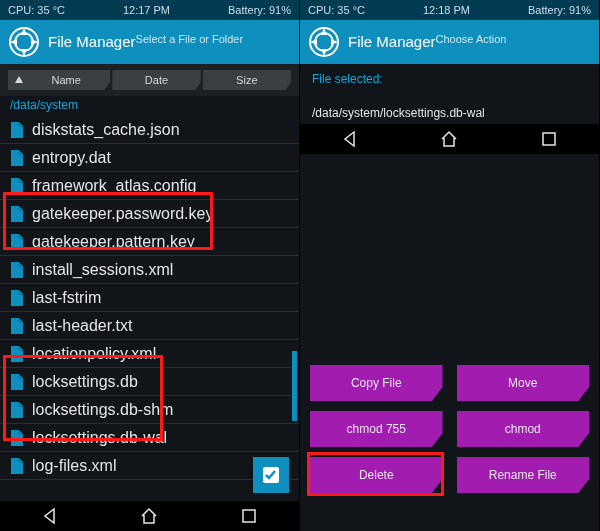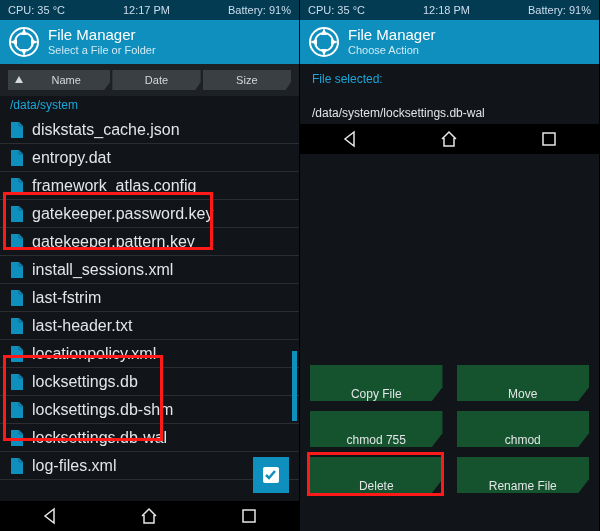--- a/index.html
+++ b/index.html
@@ -1,42 +1,42 @@
 <!DOCTYPE html>
 <html><head>
 <meta charset="utf-8">
 <style>
   html,body{margin:0;padding:0;background:#000;font-family:Arial,Helvetica,sans-serif;font-size:12px;color:#fff}
   .wrap{display:flex;width:600px;height:531px}
   .phone{width:300px;height:531px;background:#111418;display:flex;flex-direction:column;position:relative;border-right:1px solid #000}
   .statusbar{height:20px;background:#033b52;display:flex;justify-content:space-between;align-items:center;padding:0 8px;font-size:11px;color:#cde}
   .header{height:44px;background:#0e8fbd;display:flex;align-items:center;padding:0 8px}
   .twrp-logo{width:32px;height:32px;margin-right:8px;flex-shrink:0}
-  .header-text{display:flex;flex-direction:column;line-height:1.2}
+  .header-text{display:flex;flex-direction:row;line-height:1.2}
   .header-title{font-size:15px;color:#fff;font-weight:normal}
   .header-sub{font-size:11px;color:#cfeaf5}
   .sortrow{display:flex;gap:2px;padding:6px 8px;background:#1d2126}
   .sortbtn{flex:1;height:20px;background:#3a3f44;color:#d6d8da;font-size:11px;display:flex;align-items:center;justify-content:center;position:relative;clip-path:polygon(0 0,100% 0,100% 60%,94% 100%,0 100%)}
   .sortbtn.first{padding-left:14px}
   .sortbtn .tri{position:absolute;left:6px}
   .pathline{padding:2px 10px 4px;font-size:12px;color:#1aa6d8}
   .filelist{flex:1;overflow:hidden;position:relative}
   .frow{display:flex;align-items:center;height:27px;border-bottom:1px solid #2a2e33;padding-left:10px;font-size:16px;color:#e3e5e7}
   .ficon{width:14px;height:16px;margin-right:8px;flex-shrink:0}
   .scrollind{position:absolute;right:2px;top:235px;width:5px;height:70px;background:#0e8fbd}
   .fab{position:absolute;right:10px;bottom:38px;width:36px;height:36px;background:#0e8fbd;display:flex;align-items:center;justify-content:center}
   .navbar{height:30px;background:#000;display:flex;justify-content:space-around;align-items:center}
   .navicon{width:18px;height:18px;opacity:.9}
   .hi{position:absolute;border:3px solid #ff1a1a;pointer-events:none;box-sizing:border-box}
   
   .selinfo{padding:8px 12px 4px;font-size:12px}
   .selinfo .lbl{color:#1aa6d8;margin-bottom:20px}
   .selinfo .val{color:#e3e5e7}
   .actions{position:absolute;left:0;right:0;bottom:30px;padding:0 10px 8px;display:grid;grid-template-columns:1fr 1fr;gap:10px 14px}
-  .actbtn{height:36px;background:#14532d;color:#e3e5e7;font-size:12px;display:flex;align-items:flex-end;justify-content:center;clip-path:polygon(0 0,100% 0,100% 62%,92% 100%,0 100%)}
+  .actbtn{height:36px;background:#a21caf;color:#e3e5e7;font-size:12px;display:flex;align-items:center;justify-content:center;clip-path:polygon(0 0,100% 0,100% 62%,92% 100%,0 100%)}
   svg{display:block}
 </style>
 </head>
 <body>
 
 <div class="wrap">
 
   <div class="phone">
     <div class="statusbar">
       <span>CPU: 35 °C</span>

